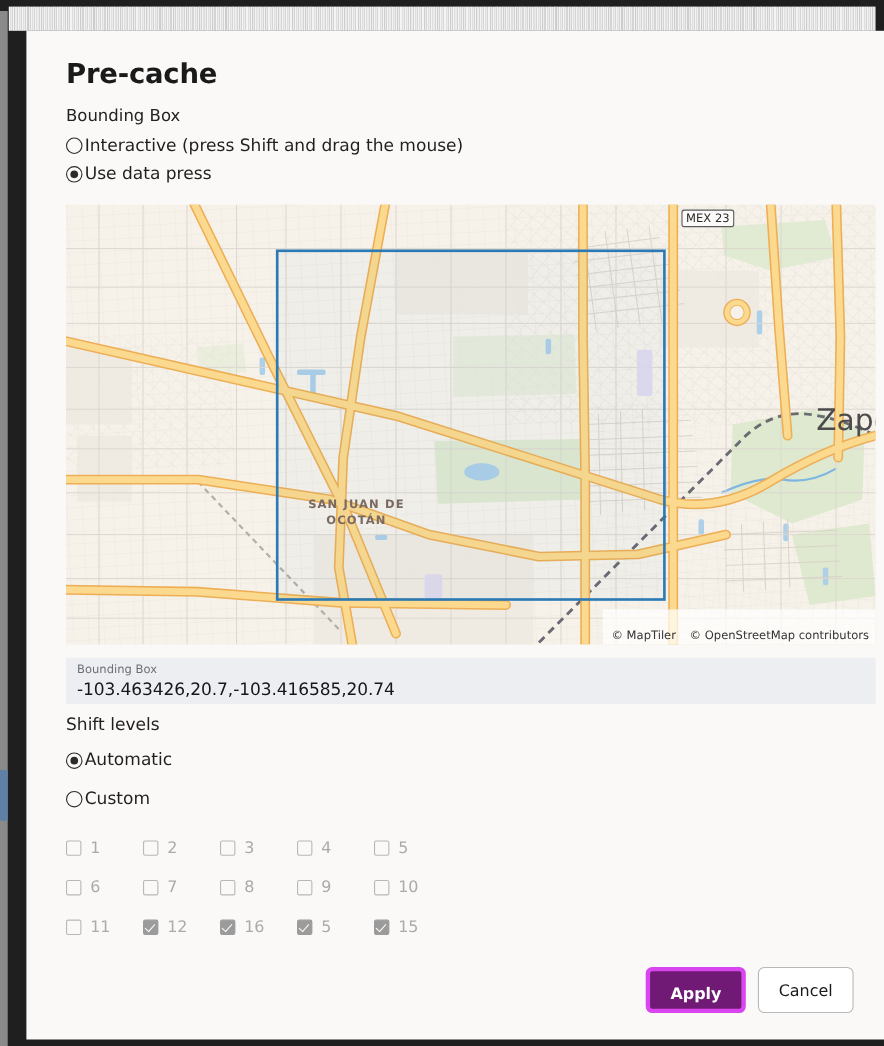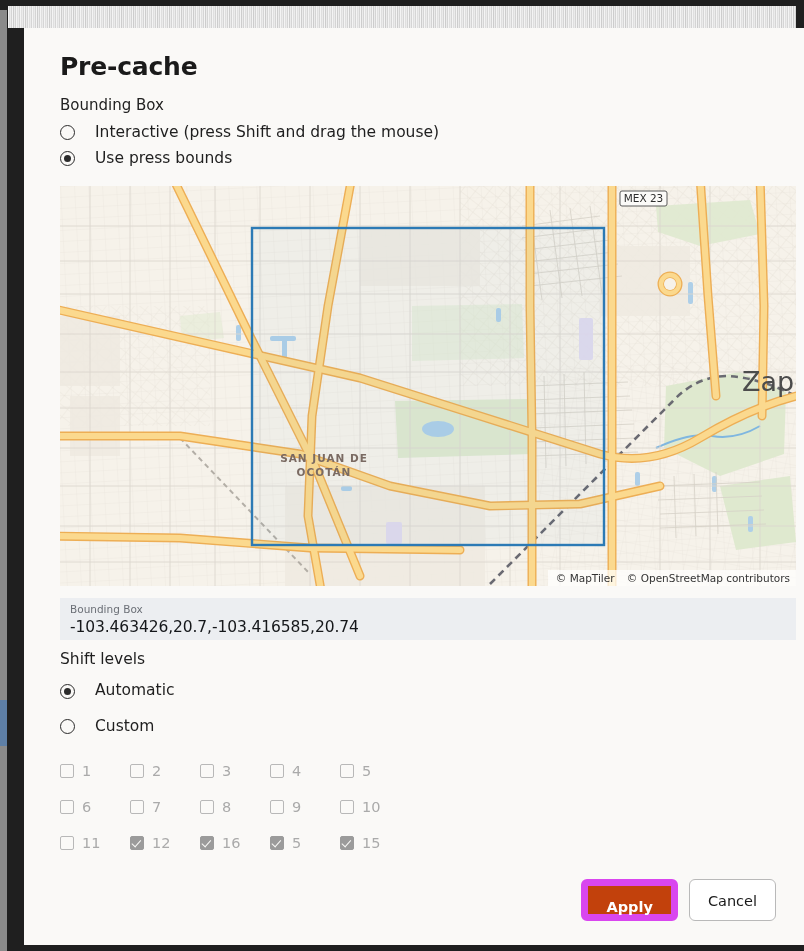--- a/index.html
+++ b/index.html
@@ -87,21 +87,21 @@
     color: #222;
     margin: 15px 0 6px 36px;
   }
 
   
   .radio-row {
     display: flex;
     align-items: center;
     margin: 0 0 0 36px;
     padding: 5px 0;
-    gap: 20px;
+    gap: 2px;
     cursor: pointer;
     width: fit-content;
   }
   .radio {
     width: 15px; height: 15px;
     border-radius: 50%;
     border: 1.6px solid #2b2b2b;
     box-sizing: border-box;
     position: relative;
     flex: none;
@@ -134,21 +134,21 @@
   #map-svg { display: block; }
 
   #map-attrib {
     position: absolute;
     right: 0;
     bottom: 0;
     background: rgba(255,255,255,.72);
     font-family: "DejaVu Sans", sans-serif;
     font-size: 10.5px;
     color: #333;
-    padding: 2px 6px 2px 8px;
+    padding: 18px 6px 2px 8px;
     white-space: nowrap;
   }
   #map-attrib span { margin-right: 9px; }
   #map-attrib span:last-child { margin-right: 0; }
 
   
   #bbox-field {
     position: absolute;
     left: 36px;
     top: 570px;
@@ -242,23 +242,23 @@
     border-radius: 6px;
     padding: 0 18px;
     height: 42px;
     line-height: 42px;
     box-sizing: border-box;
     cursor: pointer;
     user-select: none;
     text-align: center;
   }
   #apply-button {
-    background: #c2410c;
+    background: #701a75;
     color: #ffffff;
-    border: 7px solid #d946ef;
+    border: 4px solid #d946ef;
     min-width: 70px;
   }
   #cancel-button {
     background: #ffffff;
     color: #1a1a1a;
     border: 1px solid #b9b9b9;
     font-weight: normal;
     min-width: 85px;
   }
 </style>
@@ -277,21 +277,21 @@
 
   <div class="section-label">Bounding Box</div>
 
   <div class="radio-row">
     <span class="radio"></span>
     <span class="radio-label">Interactive (press Shift and drag the mouse)</span>
   </div>
 
   <div class="radio-row">
     <span class="radio checked"></span>
-    <span class="radio-label">Use press bounds</span>
+    <span class="radio-label">Use data press</span>
   </div>
 
   <div id="map-wrap">
     <svg id="map-svg" width="736" height="400" viewBox="0 0 736 400">
       <defs>
         <pattern id="blockgrid" width="14" height="11" patternUnits="userSpaceOnUse" patternTransform="rotate(-3)">
           <rect width="14" height="11" fill="none"></rect>
           <path d="M0 0 H14 M0 0 V11" stroke="#dfd9d0" stroke-width="0.7"></path>
         </pattern>
         <pattern id="blockgrid2" width="11" height="9" patternUnits="userSpaceOnUse" patternTransform="rotate(38)">

